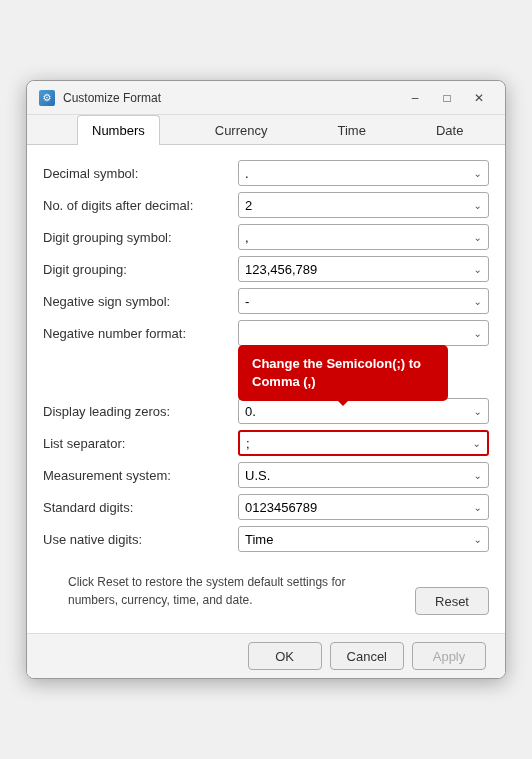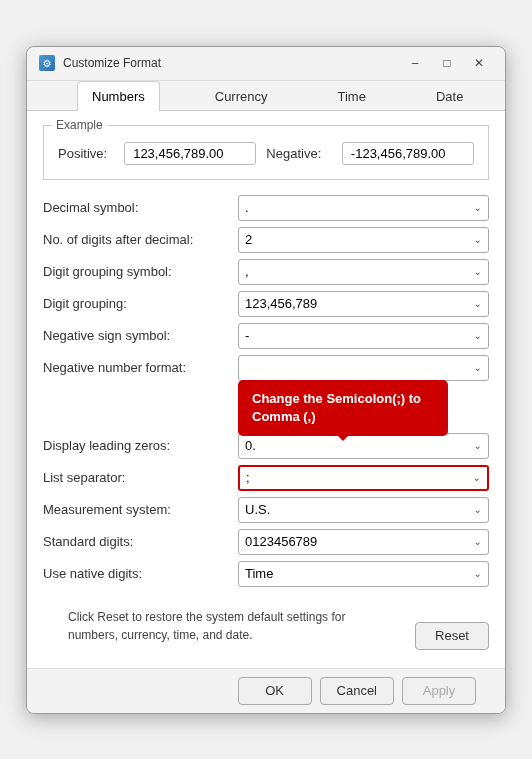--- a/index.html
+++ b/index.html
@@ -203,21 +203,21 @@
       color: #444;
       line-height: 1.5;
       margin: 8px 0 6px;
     }
 
     .footer-buttons {
       display: flex;
       justify-content: flex-end;
       align-items: center;
       gap: 8px;
-      padding: 8px 29px;
+      padding: 8px 19px;
       border-top: 1px solid #ddd;
       background: #f3f3f3;
     }
     .btn {
       min-width: 74px;
       height: 28px;
       border: 1px solid #aaa;
       border-radius: 4px;
       background: #f0f0f0;
       font-size: 13px;
@@ -255,29 +255,20 @@
 
   <div class="tabs">
     <div class="tab active">Numbers</div>
     <div class="tab">Currency</div>
     <div class="tab">Time</div>
     <div class="tab">Date</div>
   </div>
 
   <div class="content">
 
-    <div class="example-group">
-      <span class="example-legend">Example</span>
-      <div class="example-row">
-        <span class="example-label">Positive:</span>
-        <div class="example-value">123,456,789.00</div>
-        <span class="example-label" style="width:70px;">Negative:</span>
-        <div class="example-value">-123,456,789.00</div>
-      </div>
-    </div>
 
     <div class="form-rows-container">
 
       <div class="form-row">
         <span class="form-label">Decimal symbol:</span>
         <div class="form-control">
           <span class="form-control-text">.</span>
           <span class="chevron">⌄</span>
         </div>
       </div>

